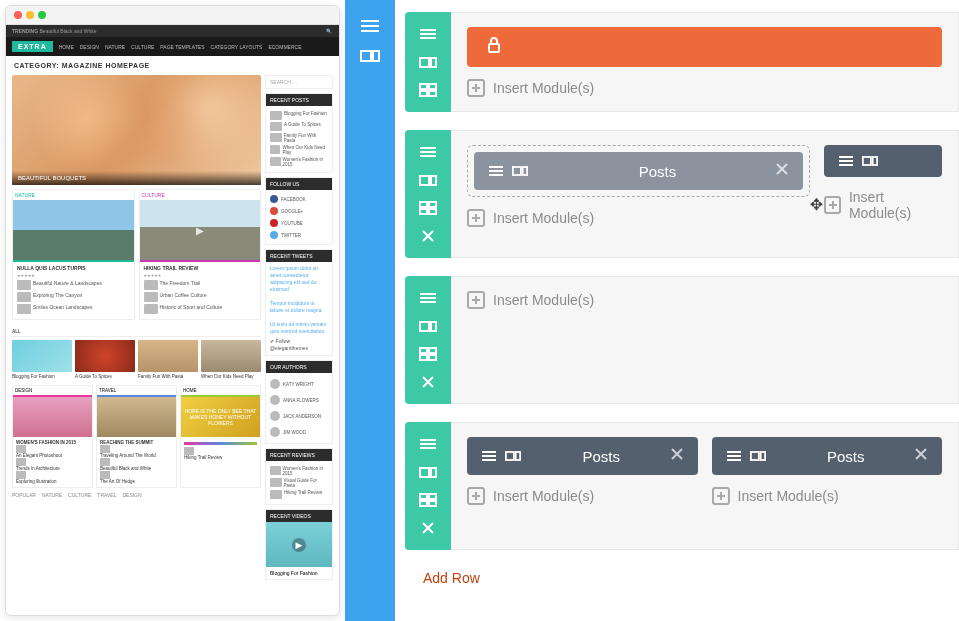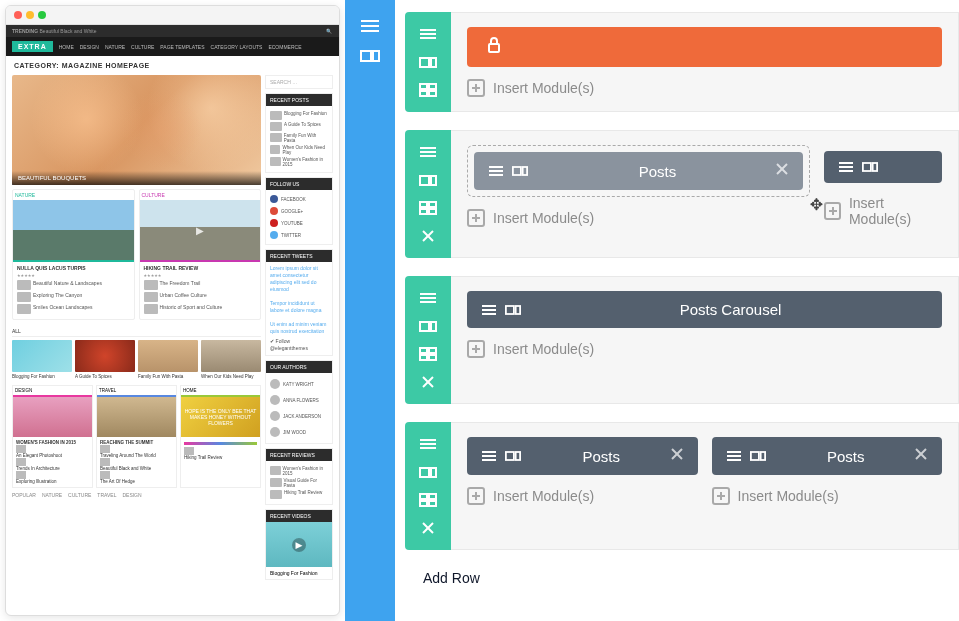--- a/index.html
+++ b/index.html
@@ -82,25 +82,25 @@
 .module .m-icons { display:flex; gap:8px; margin-right:12px; }
 .module .m-icons svg { stroke:#fff; fill:none; stroke-width:2; width:16px; height:12px; }
 .module .m-title { flex:1; text-align:center; font-size:15px; }
 .module .m-close { cursor:pointer; opacity:.7; }
 .module .m-close svg { stroke:#fff; stroke-width:2; fill:none; width:14px; height:14px; }
 .module.locked .lock { margin-left:6px; }
 .module.locked .lock svg { stroke:#fff; fill:none; stroke-width:2; width:14px; height:16px; }
 .insert-link { display:flex; align-items:center; gap:8px; color:#8b8b8b; font-size:14px; cursor:pointer; }
 .insert-link .plus-box { width:18px; height:18px; border:2px solid #a9a9a9; border-radius:3px; display:flex; align-items:center; justify-content:center; }
 .insert-link .plus-box svg { stroke:#a9a9a9; stroke-width:2; width:10px; height:10px; }
-.cols { display:flex; gap:14px;align-items:flex-end; }
+.cols { display:flex; gap:14px; }
 .cols .col { flex:1; min-width:0; }
 .drop-zone { border:1px dashed #aaa; border-radius:6px; padding:6px; margin-bottom:12px; position:relative; }
 .move-cursor { position:absolute; right:-14px; bottom:-18px; font-size:16px; color:#444; z-index:5; }
-.addrow { display:flex; align-items:flex-start; gap:8px; color:#0f172a; font-size:14px; cursor:pointer; margin-top:20px; padding-left:10px; }
+.addrow { display:flex; align-items:flex-start; gap:8px; color:#c2410c; font-size:14px; cursor:pointer; margin-top:20px; padding-left:10px; }
 </style>
 </head>
 <body>
 
 <div class="preview">
   <div class="mac-dots">
     <div class="dot r"></div>
       <div class="dot y"></div>
       <div class="dot g"></div>
   </div>
@@ -521,34 +521,20 @@
             </svg>
           </div>
         <div class="ctrl-ico">
             <svg width="14" height="14">
               <line x1="2" y1="2" x2="12" y2="12"></line>
               <line x1="12" y1="2" x2="2" y2="12"></line>
             </svg>
           </div>
       </div>
       <div class="row-body">
-        <div class="module">
-          <div class="m-icons">
-            <svg viewBox="0 0 16 12">
-                <line x1="1" y1="2" x2="15" y2="2"></line>
-                <line x1="1" y1="6" x2="15" y2="6"></line>
-                <line x1="1" y1="10" x2="15" y2="10"></line>
-              </svg>
-            <svg viewBox="0 0 18 11">
-                <rect x="1" y="1" width="9" height="9"></rect>
-                <rect x="12" y="1" width="5" height="9"></rect>
-              </svg>
-          </div>
-          <div class="m-title">Posts Carousel</div>
-        </div>
         <div class="insert-link">
           <div class="plus-box">
               <svg viewBox="0 0 10 10">
                 <line x1="5" y1="1" x2="5" y2="9"></line>
                 <line x1="1" y1="5" x2="9" y2="5"></line>
               </svg>
             </div>
           <span>Insert Module(s)</span>
         </div>
       </div>

